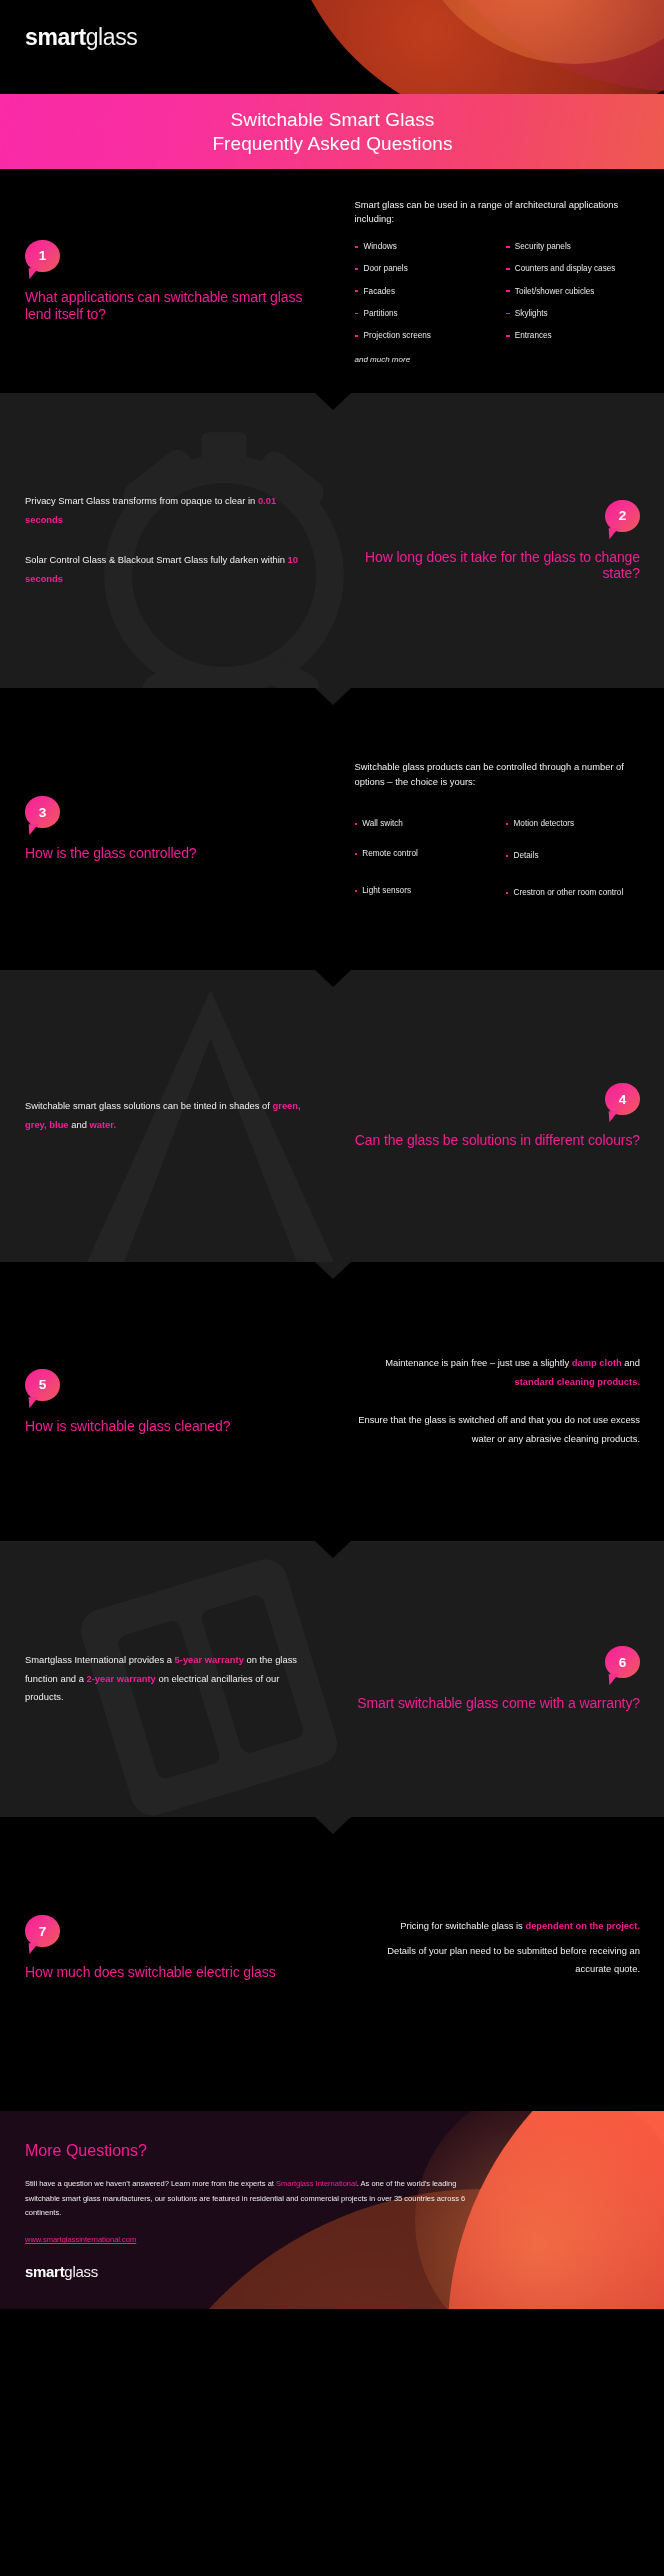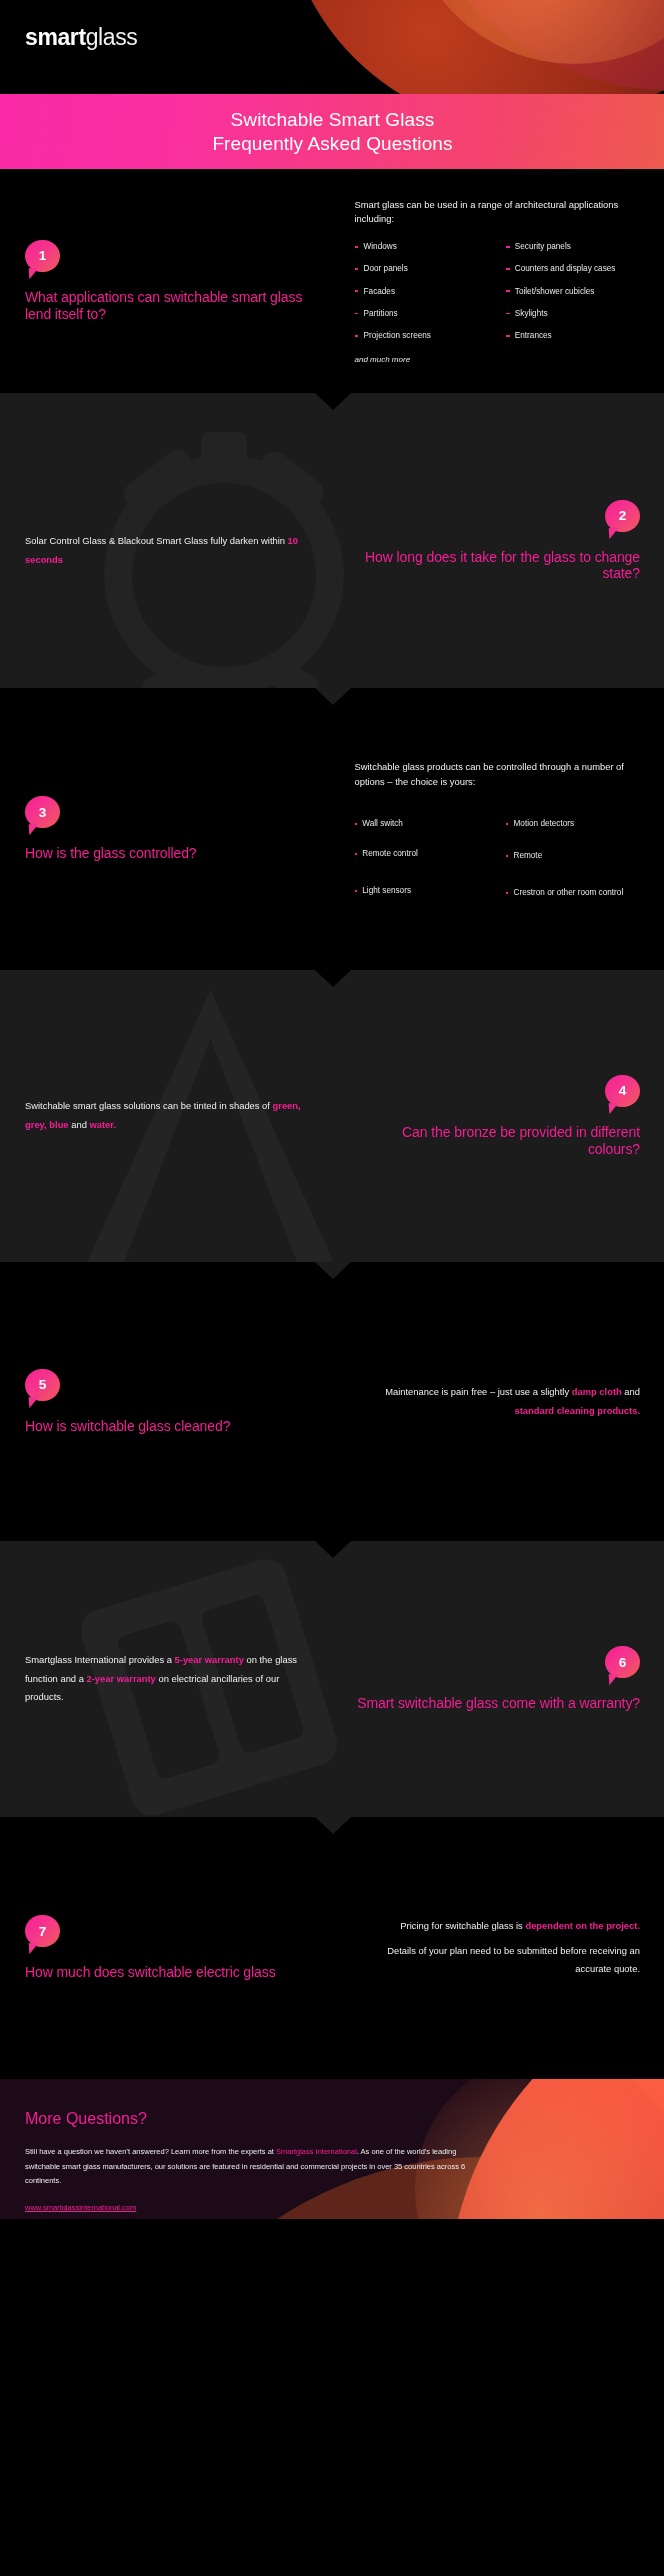--- a/index.html
+++ b/index.html
@@ -82,21 +82,21 @@
 
   .bullets { display:flex; gap:17px; }
   .bcol { flex:1; }
   .bitem { display:flex; align-items:flex-start; font-size:8.2px; color:#eaeaea; margin-bottom:12.3px; line-height:1.2; }
   .bitem:last-child { margin-bottom:0; }
   .dash { display:inline-block; width:3.9px; height:1.9px; background:#f51c96; margin-right:5.2px; margin-top:3.9px; flex:0 0 auto; }
   .sq { display:inline-block; width:2.6px; height:2.6px; background:#f51c96; margin-right:5.2px; margin-top:3.9px; flex:0 0 auto; }
   .right-align { text-align:right; }
 
   
-  .footer { position:relative; height:140px; background:#1d0a18; overflow:hidden; }
+  .footer { position:relative; height:198px; background:#1d0a18; overflow:hidden;margin-top:32px; }
   .f-arc-a {
     position:absolute; width:746px; height:746px; border-radius:50%;
     left:110px; top:78px;
     background:radial-gradient(circle at 35% 25%, #6b2a1c 0%, #54211a 40%, #2e1014 80%, #240d14 100%);
   }
   .f-arc-b {
     position:absolute; width:662px; height:662px; border-radius:50%;
     left:448px; top:-110px;
     background:linear-gradient(200deg,#ff7a3c 0%,#fb5a42 35%,#ca3a33 70%,#6b1d20 100%);
   }
@@ -202,20 +202,21 @@
         <rect x="215" y="45" width="70" height="48" rx="10"></rect>
         <rect x="88" y="96" width="120" height="44" rx="20" transform="rotate(-38 148 118)"></rect>
         <rect x="300" y="96" width="110" height="44" rx="20" transform="rotate(38 355 118)"></rect>
         <rect x="120" y="400" width="120" height="44" rx="20" transform="rotate(-30 180 422)"></rect>
         <rect x="290" y="400" width="110" height="44" rx="20" transform="rotate(30 345 422)"></rect>
       </g>
       <circle cx="250" cy="265" r="142" fill="#1c1c1c"></circle>
     </svg>
     <div class="grid">
       <div class="col pad-l">
+        <div class="a"><span>Privacy Smart Glass transforms from opaque to clear in </span><span class="hi">0.01 seconds</span></div>
         <div class="a" style="margin-top:21px;"><span>Solar Control Glass &amp; Blackout Smart Glass fully darken within </span><span class="hi">10 seconds</span></div>
       </div>
       <div class="col pad-r" style="align-items:flex-end;">
         <div class="bubble">
             <span>2</span>
           </div>
         <div class="q right-align">How long does it take for the glass to change state?</div>
       </div>
     </div>
   </div>
@@ -246,21 +247,21 @@
                 <span>Light sensors</span>
               </div>
           </div>
           <div class="bcol">
             <div class="bitem" style="margin-bottom:22px;">
                 <span class="sq"></span>
                 <span>Motion detectors</span>
               </div>
             <div class="bitem" style="margin-bottom:27px;">
                 <span class="sq"></span>
-                <span>Remote</span>
+                <span>Details</span>
               </div>
             <div class="bitem">
                 <span class="sq"></span>
                 <span>Crestron or other room control</span>
               </div>
           </div>
         </div>
       </div>
     </div>
   </div>
@@ -272,36 +273,37 @@
       <path d="M235 95 L372 450 L98 450 Z" fill="#1c1c1c"></path>
     </svg>
     <div class="grid">
       <div class="col pad-l">
         <div class="a"><span>Switchable smart glass solutions can be tinted in shades of </span><span class="hi">green, grey, blue</span><span> and </span><span class="hi">water.</span></div>
       </div>
       <div class="col pad-r" style="align-items:flex-end;">
         <div class="bubble">
             <span>4</span>
           </div>
-        <div class="q right-align">Can the bronze be provided in different colours?</div>
+        <div class="q right-align">Can the glass be solutions in different colours?</div>
       </div>
     </div>
   </div>
 
   <div class="sec dark" style="height:279px;">
     <div class="notch" style="border-top-color:#1c1c1c;"></div>
     <div class="grid">
       <div class="col pad-l">
         <div class="bubble">
             <span>5</span>
           </div>
         <div class="q">How is switchable glass cleaned?</div>
       </div>
       <div class="col pad-r right-align">
         <div class="a"><span>Maintenance is pain free – just use a slightly </span><span class="hi">damp cloth</span><span> and </span><span class="hi">standard cleaning products.</span></div>
+        <div class="a" style="margin-top:19.5px;">Ensure that the glass is switched off and that you do not use excess water or any abrasive cleaning products.</div>
       </div>
     </div>
   </div>
 
   <div class="sec light" style="height:276px;">
     <div class="notch"></div>
     <svg class="wm" width="363" height="279" style="left:39px;top:0;" viewBox="0 0 560 430">
       <g transform="rotate(-17 280 215)" fill="#242424">
         <rect x="95" y="55" width="330" height="330" rx="34"></rect>
       </g>

